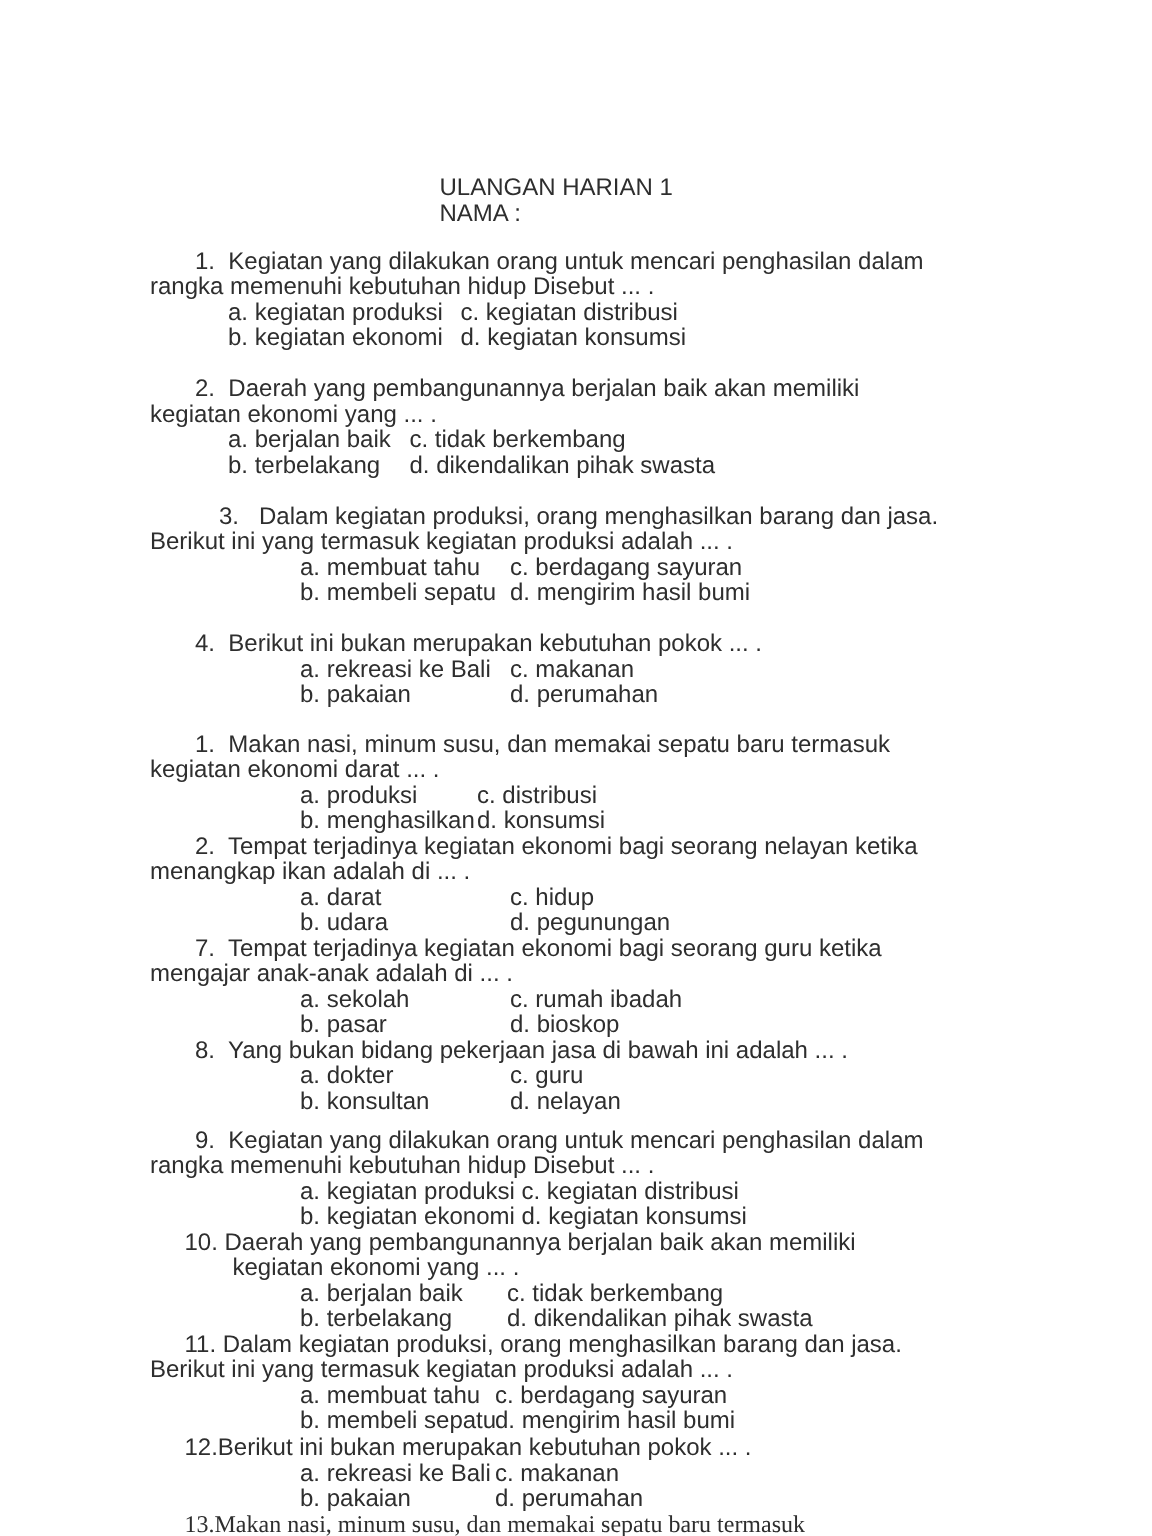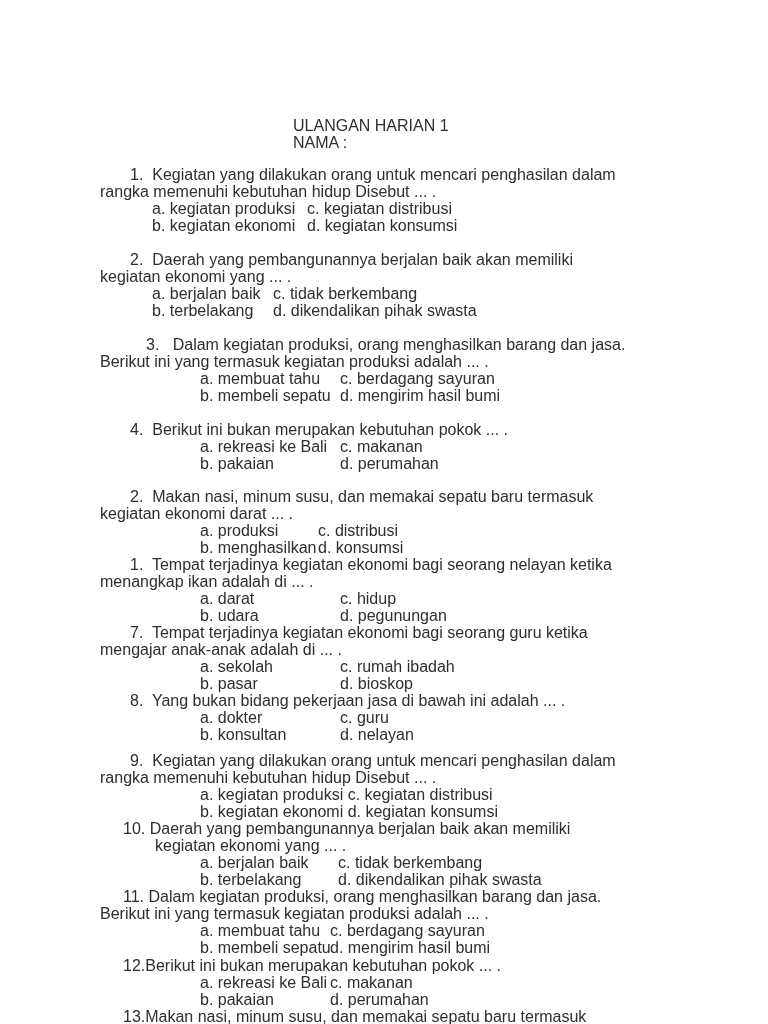--- a/index.html
+++ b/index.html
@@ -59,29 +59,29 @@
         <span class="seg" style="left: 340px; top: 358px;">d. mengirim hasil bumi</span>
       </div>
       <div>
         <span class="seg" style="left: 130px; top: 392px;">4.  Berikut ini bukan merupakan kebutuhan pokok ... .</span>
         <span class="seg" style="left: 200px; top: 409px;">a. rekreasi ke Bali</span>
         <span class="seg" style="left: 340px; top: 409px;">c. makanan</span>
         <span class="seg" style="left: 200px; top: 426px;">b. pakaian</span>
         <span class="seg" style="left: 340px; top: 426px;">d. perumahan</span>
       </div>
       <div>
-        <span class="seg" style="left: 130px; top: 459px;">2.  Makan nasi, minum susu, dan memakai sepatu baru termasuk</span>
+        <span class="seg" style="left: 130px; top: 459px;">1.  Makan nasi, minum susu, dan memakai sepatu baru termasuk</span>
         <span class="seg" style="left: 100px; top: 476px;">kegiatan ekonomi darat ... .</span>
         <span class="seg" style="left: 200px; top: 493px;">a. produksi</span>
         <span class="seg" style="left: 318px; top: 493px;">c. distribusi</span>
         <span class="seg" style="left: 200px; top: 510px;">b. menghasilkan</span>
         <span class="seg" style="left: 318px; top: 510px;">d. konsumsi</span>
       </div>
       <div>
-        <span class="seg" style="left: 130px; top: 527px;">1.  Tempat terjadinya kegiatan ekonomi bagi seorang nelayan ketika</span>
+        <span class="seg" style="left: 130px; top: 527px;">2.  Tempat terjadinya kegiatan ekonomi bagi seorang nelayan ketika</span>
         <span class="seg" style="left: 100px; top: 544px;">menangkap ikan adalah di ... .</span>
         <span class="seg" style="left: 200px; top: 561px;">a. darat</span>
         <span class="seg" style="left: 340px; top: 561px;">c. hidup</span>
         <span class="seg" style="left: 200px; top: 578px;">b. udara</span>
         <span class="seg" style="left: 340px; top: 578px;">d. pegunungan</span>
       </div>
       <div>
         <span class="seg" style="left: 130px; top: 595px;">7.  Tempat terjadinya kegiatan ekonomi bagi seorang guru ketika</span>
         <span class="seg" style="left: 100px; top: 612px;">mengajar anak-anak adalah di ... .</span>
         <span class="seg" style="left: 200px; top: 629px;">a. sekolah</span>
@@ -119,16 +119,16 @@
         <span class="seg" style="left: 330px; top: 910px;">d. mengirim hasil bumi</span>
       </div>
       <div>
         <span class="seg" style="left: 123px; top: 928px;">12.Berikut ini bukan merupakan kebutuhan pokok ... .</span>
         <span class="seg" style="left: 200px; top: 945px;">a. rekreasi ke Bali</span>
         <span class="seg" style="left: 330px; top: 945px;">c. makanan</span>
         <span class="seg" style="left: 200px; top: 962px;">b. pakaian</span>
         <span class="seg" style="left: 330px; top: 962px;">d. perumahan</span>
       </div>
       <div>
-        <span class="seg" style="left: 123px; top: 979px;">13.Makan nasi, minum susu, dan memakai sepatu baru termasuk</span>
+        <span class="seg" style="left: 123px; top: 979px; font-family: Liberation Serif, serif;">13.Makan nasi, minum susu, dan memakai sepatu baru termasuk</span>
       </div>
     </div>
 </div>
 
 </body></html>

